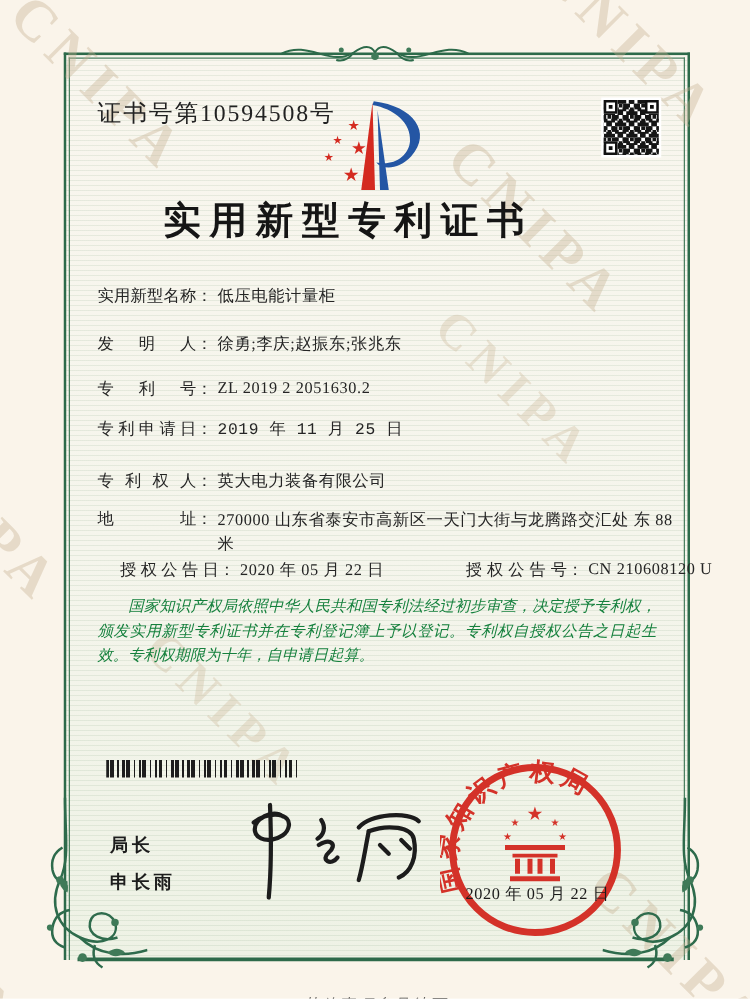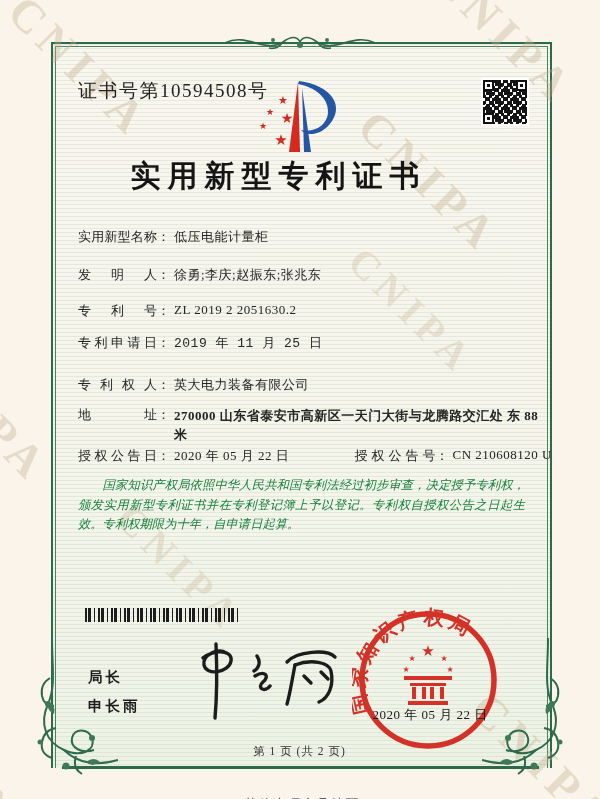--- a/index.html
+++ b/index.html
@@ -27,21 +27,21 @@
   .cert-no{left:78px;top:78px;font-size:19px;letter-spacing:1.5px;color:#222;}
 
   .title{left:51px;top:156px;width:455px;text-align:center;font-size:30px;font-weight:700;
          letter-spacing:7px;color:#151515;}
 
   .frow{left:78px;font-size:13px;color:#252525;white-space:nowrap;}
   .f-label{display:inline-block;width:79px;text-align:justify;text-align-last:justify;vertical-align:top;}
   .f-label-b{display:inline-block;width:81px;text-align:justify;text-align-last:justify;vertical-align:top;}
   .f-colon{vertical-align:top;}
   .f-value{display:inline-block;vertical-align:top;margin-left:4px;letter-spacing:.5px;}
-  .f-value.wrap{width:368px;white-space:normal;line-height:19px;font-weight:bold;}
+  .f-value.wrap{width:368px;white-space:normal;line-height:19px;}
   .grp{display:inline-block;vertical-align:top;}
 
   .bodytext{left:78px;top:476px;width:447px;font-size:12.3px;line-height:19.6px;color:#15803d;
             font-style:italic;text-align:justify;}
   .bodytext p{margin:0;text-indent:2em;}
 
   .barcode{left:85px;top:608px;width:155px;height:14px;
     background:repeating-linear-gradient(90deg,#1d1d1d 0 2px,rgba(0,0,0,0) 2px 3px,#1d1d1d 3px 6px,rgba(0,0,0,0) 6px 9px,#1d1d1d 9px 10px,rgba(0,0,0,0) 10px 13px);}
 
   .sign-block{left:88px;top:663px;font-family:"Liberation Sans","DejaVu Sans",sans-serif;
@@ -168,21 +168,21 @@
   </div>
   <div class="content frow" style="top:334px;font-family:Liberation Mono, monospace;">
     <span class="f-label">专利申请日</span><span class="f-colon">：</span><span class="f-value">2019 年 11 月 25 日</span>
   </div>
   <div class="content frow" style="top:376px;">
     <span class="f-label">专利权人</span><span class="f-colon">：</span><span class="f-value">英大电力装备有限公司</span>
   </div>
   <div class="content frow" style="top:406px;">
     <span class="f-label">地址</span><span class="f-colon">：</span><span class="f-value wrap">270000 山东省泰安市高新区一天门大街与龙腾路交汇处 东 88 米</span>
   </div>
-  <div class="content frow" style="top:447px;">
+  <div class="content frow" style="top:447px;margin-left:18px;">
     <span class="grp">
       <span class="f-label">授权公告日</span><span class="f-colon">：</span><span class="f-value">2020 年 05 月 22 日</span>
     </span>
     <span class="grp" style="margin-left:62px;">
       <span class="f-label-b">授权公告号</span><span class="f-colon">：</span><span class="f-value">CN 210608120 U</span>
     </span>
   </div>
 
   <div class="content bodytext">
     <p>国家知识产权局依照中华人民共和国专利法经过初步审查，决定授予专利权，颁发实用新型专利证书并在专利登记簿上予以登记。专利权自授权公告之日起生效。专利权期限为十年，自申请日起算。</p>
@@ -228,16 +228,15 @@
       <rect x="-18" y="5" width="36" height="3"></rect>
       <rect x="-16" y="9" width="4" height="12"></rect>
       <rect x="-6" y="9" width="4" height="12"></rect>
       <rect x="2" y="9" width="4" height="12"></rect>
       <rect x="12" y="9" width="4" height="12"></rect>
       <rect x="-20" y="23" width="40" height="4"></rect>
     </g>
   </svg>
   <div class="content seal-date">2020 年 05 月 22 日</div>
 
-  <div class="content page-no">第 1 页 (共 2 页)</div>
   <div class="content cont-note">其他事项参见续页</div>
 
 </div>
 
 </body></html>

